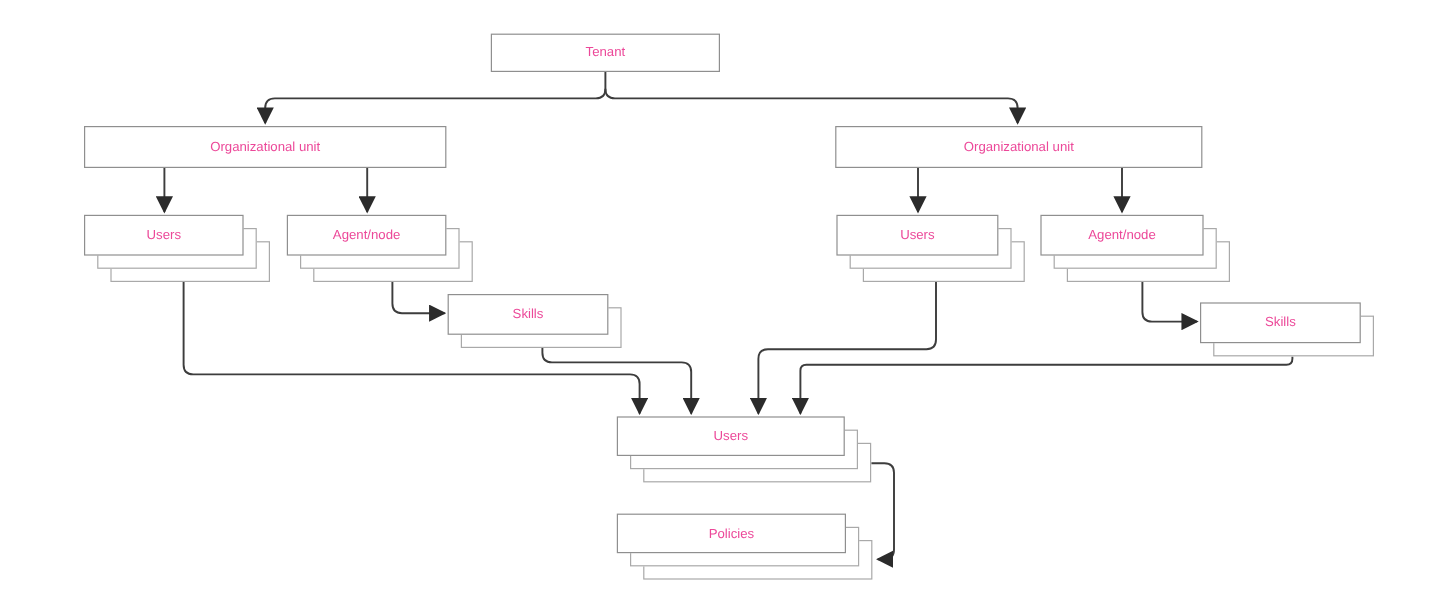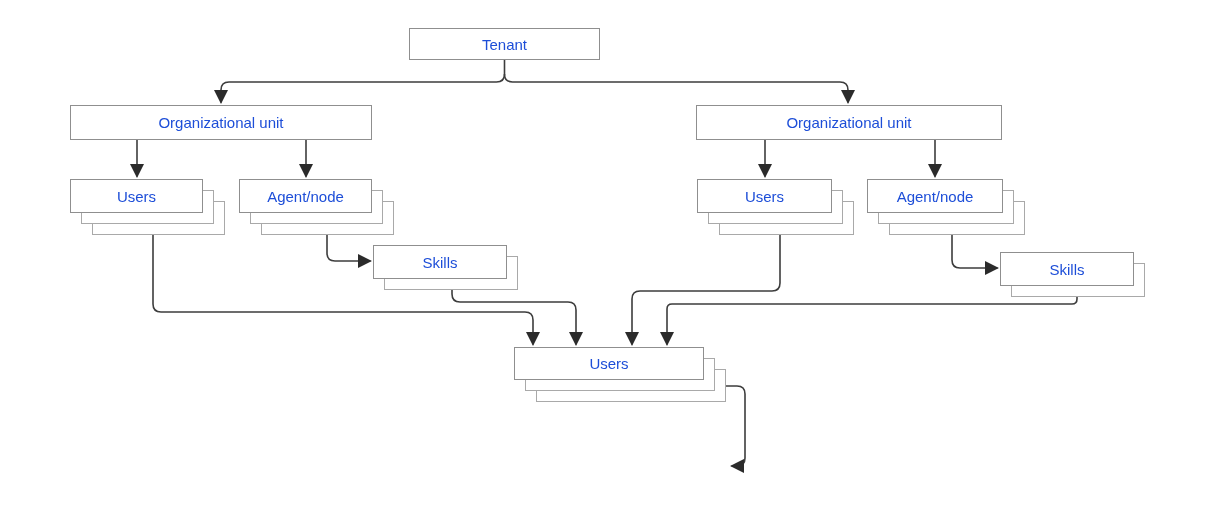--- a/index.html
+++ b/index.html
@@ -39,22 +39,22 @@
   .node .face {
     position: absolute;
     left: 0; top: 0;
     width: 100%; height: 100%;
     background: #ffffff;
     border: 1.5px solid #8f8f8f;
     box-sizing: border-box;
     display: flex;
     align-items: center;
     justify-content: center;
-    font-size: 15px;
-    color: #1d4ed8;
+    font-size: 11px;
+    color: #ec4899;
     white-space: nowrap;
   }
   .edge {
     fill: none;
     stroke: #3d3d3d;
     stroke-width: 1.6;
   }
 </style>
 </head>
 <body>
@@ -132,14 +132,19 @@
     <div class="shadow s1"></div>
     <div class="face">Skills</div>
   </div>
 
   <div class="node" style="--x:514px;--y:347px;--w:190px;--h:33px">
     <div class="shadow s2"></div>
     <div class="shadow s1"></div>
     <div class="face">Users</div>
   </div>
 
+  <div class="node" style="--x:514px;--y:428px;--w:191px;--h:33px">
+    <div class="shadow s2"></div>
+    <div class="shadow s1"></div>
+    <div class="face">Policies</div>
+  </div>
 
 </div>
 
 </body></html>

